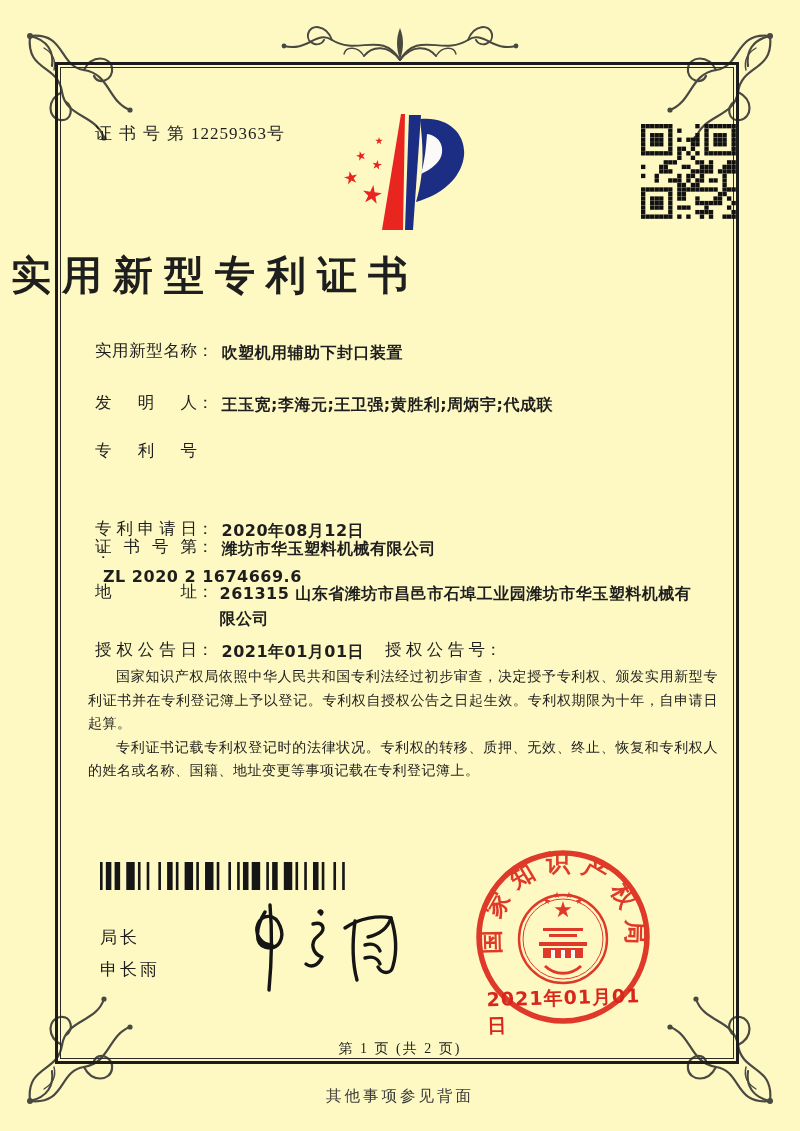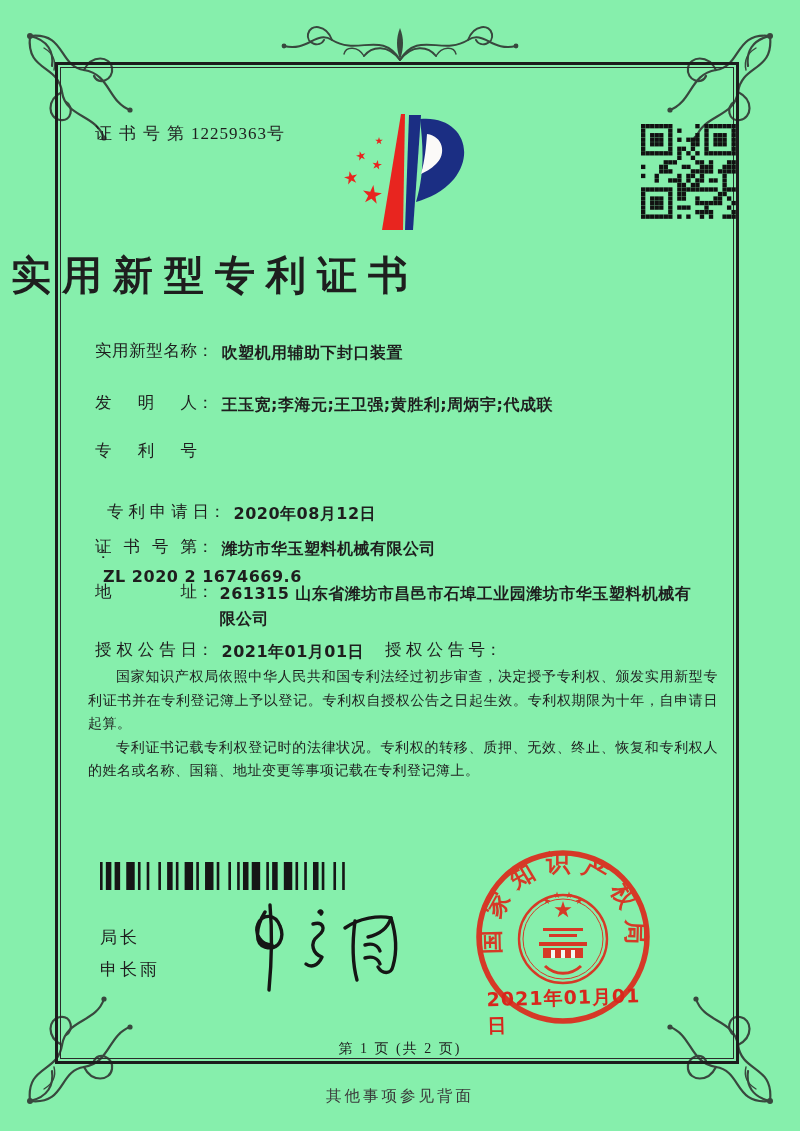--- a/index.html
+++ b/index.html
@@ -1,17 +1,17 @@
 <!DOCTYPE html>
 <html><head>
 <meta charset="utf-8">
 <style>
   html,body{margin:0;padding:0;}
   body{width:800px;height:1131px;background:#f3f2ef;font-family:"Liberation Serif","DejaVu Serif",serif;color:#1e1e1e;}
-  .page{position:relative;width:800px;height:1131px;background:#86efac;overflow:hidden;}
+  .page{position:relative;width:800px;height:1131px;background:#fef9c3;overflow:hidden;}
 
   
   .frame{position:absolute;left:55px;top:62px;width:684px;height:1002px;border:3px solid #1c1c1c;box-sizing:border-box;}
   .frame .inner{position:absolute;left:2px;top:2px;right:2px;bottom:2px;border:1px solid #2a2a2a;}
 
   .ornament{position:absolute;opacity:.85;}
   .orn-tl{left:14px;top:24px;}
   .orn-tr{right:14px;top:24px;transform:scaleX(-1);}
   .orn-bl{left:14px;bottom:18px;transform:scaleY(-1);}
   .orn-br{right:14px;bottom:18px;transform:scale(-1,-1);}
@@ -25,21 +25,21 @@
   .qr{position:absolute;left:641px;top:124px;}
 
   .title{position:absolute;left:0;top:248px;width:800px;text-align:left;
          font-size:40px;font-weight:bold;letter-spacing:11px;padding-left:11px;box-sizing:border-box;}
 
   .fields{position:absolute;left:95px;top:0;width:620px;}
   .frow{position:absolute;left:0;display:flex;align-items:flex-start;font-size:16.5px;}
   .flabel{display:inline-block;width:102px;text-align:justify;text-align-last:justify;flex:0 0 102px;}
   .fcolon{flex:0 0 auto;}
   .fvalue{margin-left:8px;font-family:"DejaVu Sans","Liberation Sans",sans-serif;font-weight:bold;font-size:16px;letter-spacing:.5px;line-height:25px;}
-  .r0{top:340px;} .r1{top:392px;} .r2{top:440px;flex-direction:column;} .r3{top:501px;margin-left:12px;} .r4{top:536px;}
+  .r0{top:340px;} .r1{top:392px;} .r2{top:440px;flex-direction:column;} .r3{top:518px;} .r4{top:536px;}
   .r5{top:581px;} .r5 .fvalue{width:478px;margin-left:6px;} .r6b{position:absolute;left:290px;top:0;display:flex;font-size:16.5px;}
   .r6wrap{position:absolute;left:0;top:639px;width:620px;}
 
   .paras{position:absolute;left:88px;top:665px;width:630px;font-size:14px;line-height:23.5px;}
   .paras p{margin:0;text-indent:2em;text-align:justify;letter-spacing:.5px;}
 
   .barcode{position:absolute;left:100px;top:862px;}
   .officer-title{position:absolute;left:100px;top:926px;font-size:17px;letter-spacing:3px;font-family:"DejaVu Sans","Liberation Sans",sans-serif;}
   .officer-name{position:absolute;left:100px;top:958px;font-size:17px;letter-spacing:3px;font-family:"DejaVu Sans","Liberation Sans",sans-serif;}
   .signature{position:absolute;left:225px;top:900px;}

